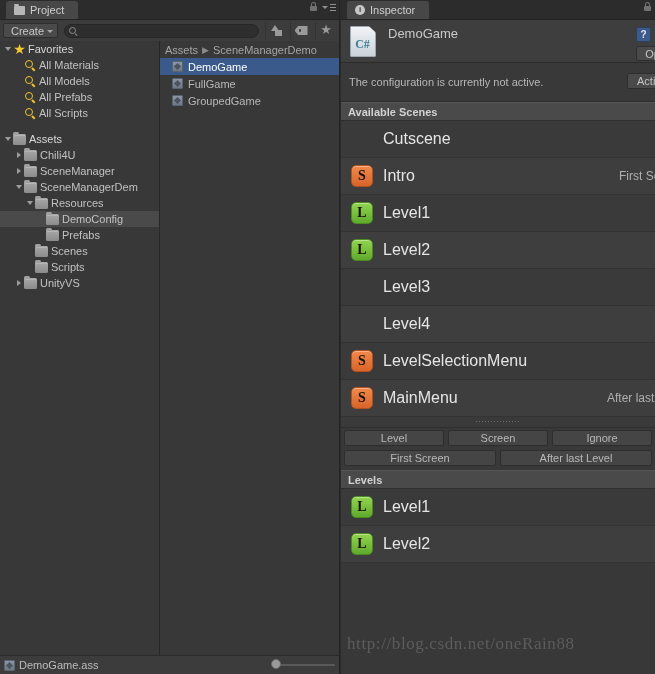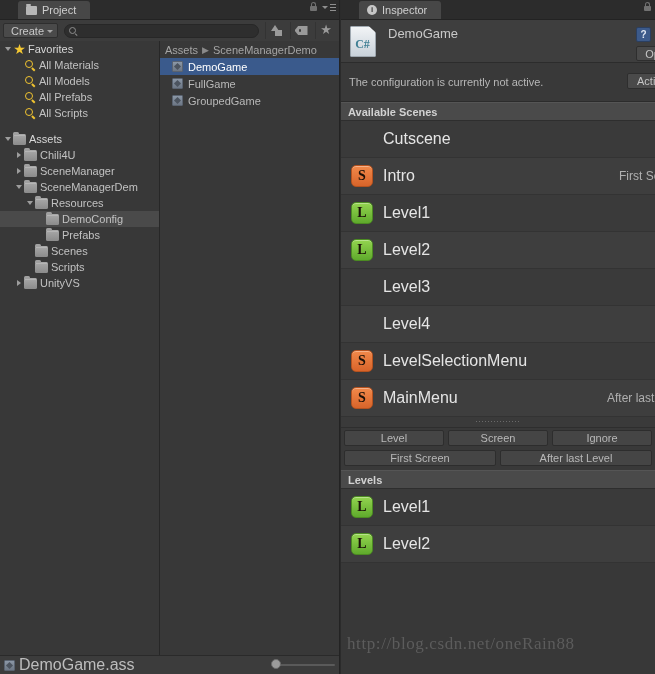--- a/index.html
+++ b/index.html
@@ -30,21 +30,21 @@
     box-sizing: border-box;
   }
 
   
   .tabbar {
     position: relative; height: 19px;
     background: #2c2c2c;
     border-bottom: 1px solid #232323;
   }
   .tab {
-    position: absolute; left: 18px; top: 1px;
+    position: absolute; left: 6px; top: 1px;
     height: 18px; line-height: 18px;
     padding: 0 14px 0 8px;
     background: #474747;
     border-top-left-radius: 3px; border-top-right-radius: 3px;
     color: #cfcfcf; font-size: 11px;
     display: flex; align-items: center; gap: 5px;
     min-width: 72px;
     box-sizing: border-box;
   }
   .tab-label { white-space: nowrap; }
@@ -246,21 +246,21 @@
     transform: rotate(45deg);
   }
   .list-label { font-size: 11px; color: #b9b9b9; }
 
   
   .proj-status {
     position: absolute; left: 0; bottom: 0; right: 0; height: 18px;
     background: #3c3c3c; border-top: 1px solid #2a2a2a;
     display: flex; align-items: center; padding-left: 4px; gap: 4px;
   }
-  .status-label { font-size: 16px; color: #bdbdbd; text-align: right; }
+  .status-label { font-size: 11px; color: #bdbdbd; text-align: right; }
   .zoom-slider {
     position: absolute; right: 4px; top: 6px;
     width: 60px; height: 5px;
   }
   .zoom-slider .track {
     position: absolute; left: 0; top: 1.5px; width: 60px; height: 2px;
     background: #5a5a5a; border-radius: 1px;
   }
   .zoom-slider .knob {
     position: absolute; left: -4px; top: -3px;

